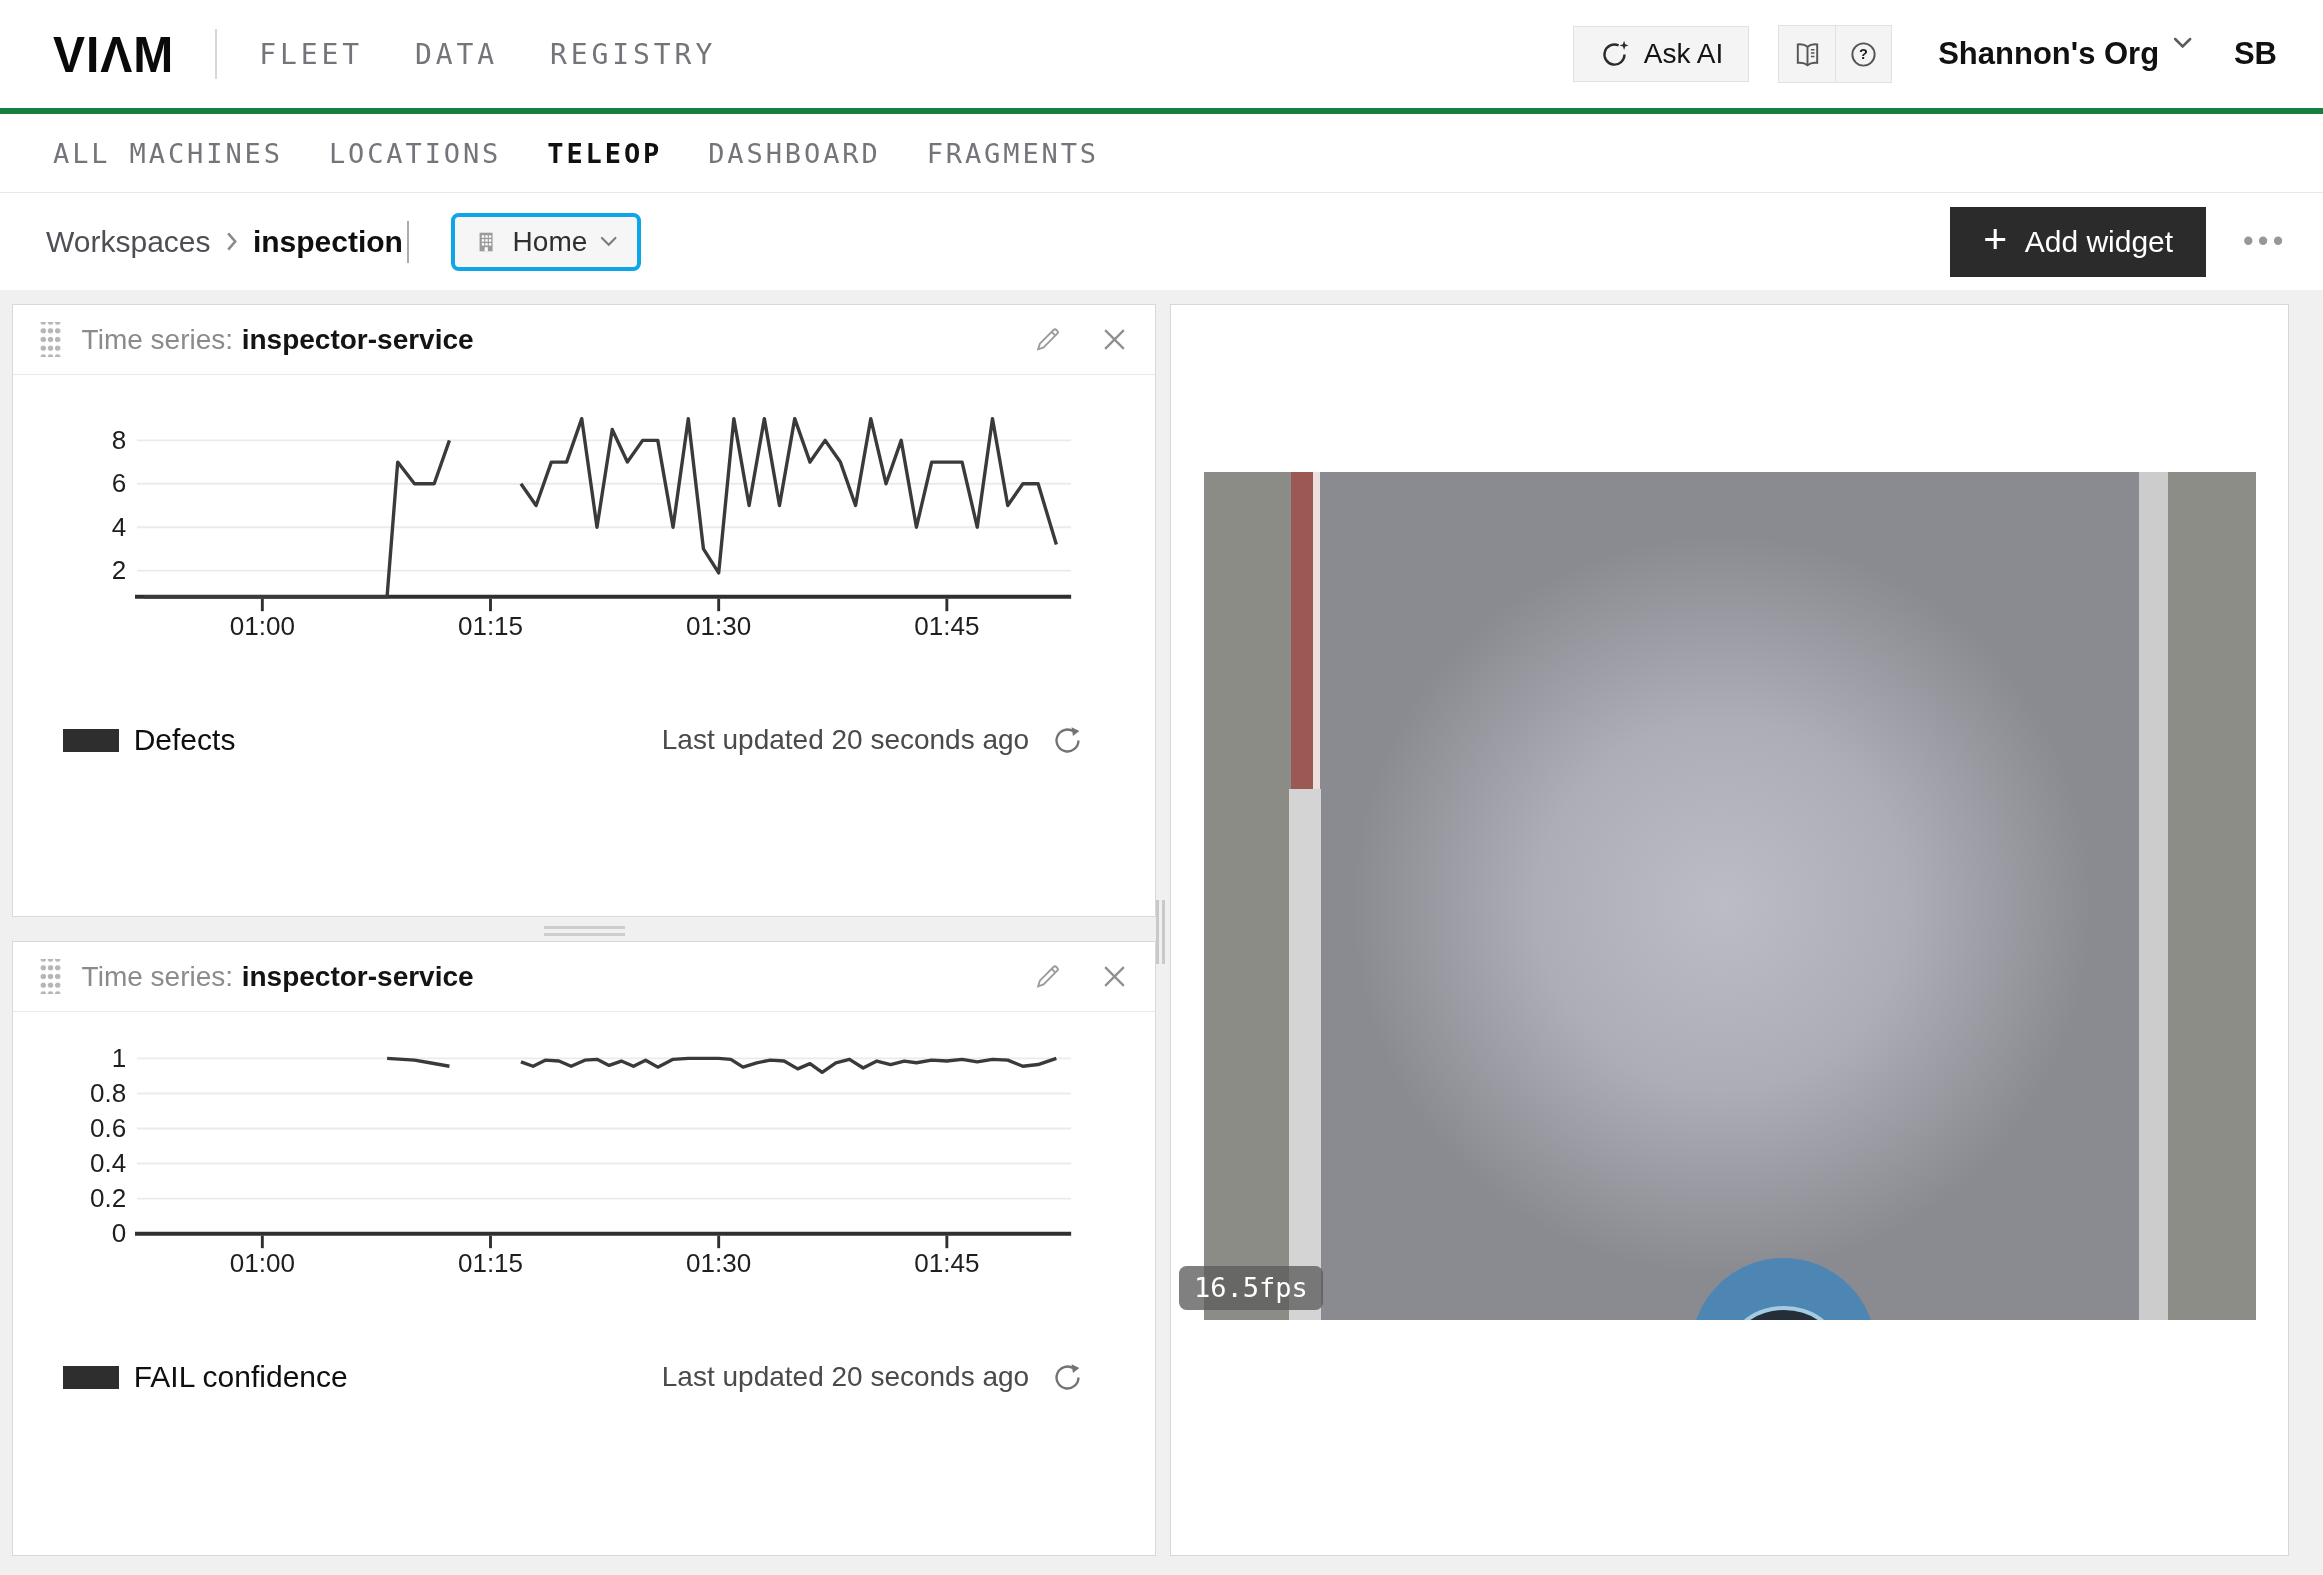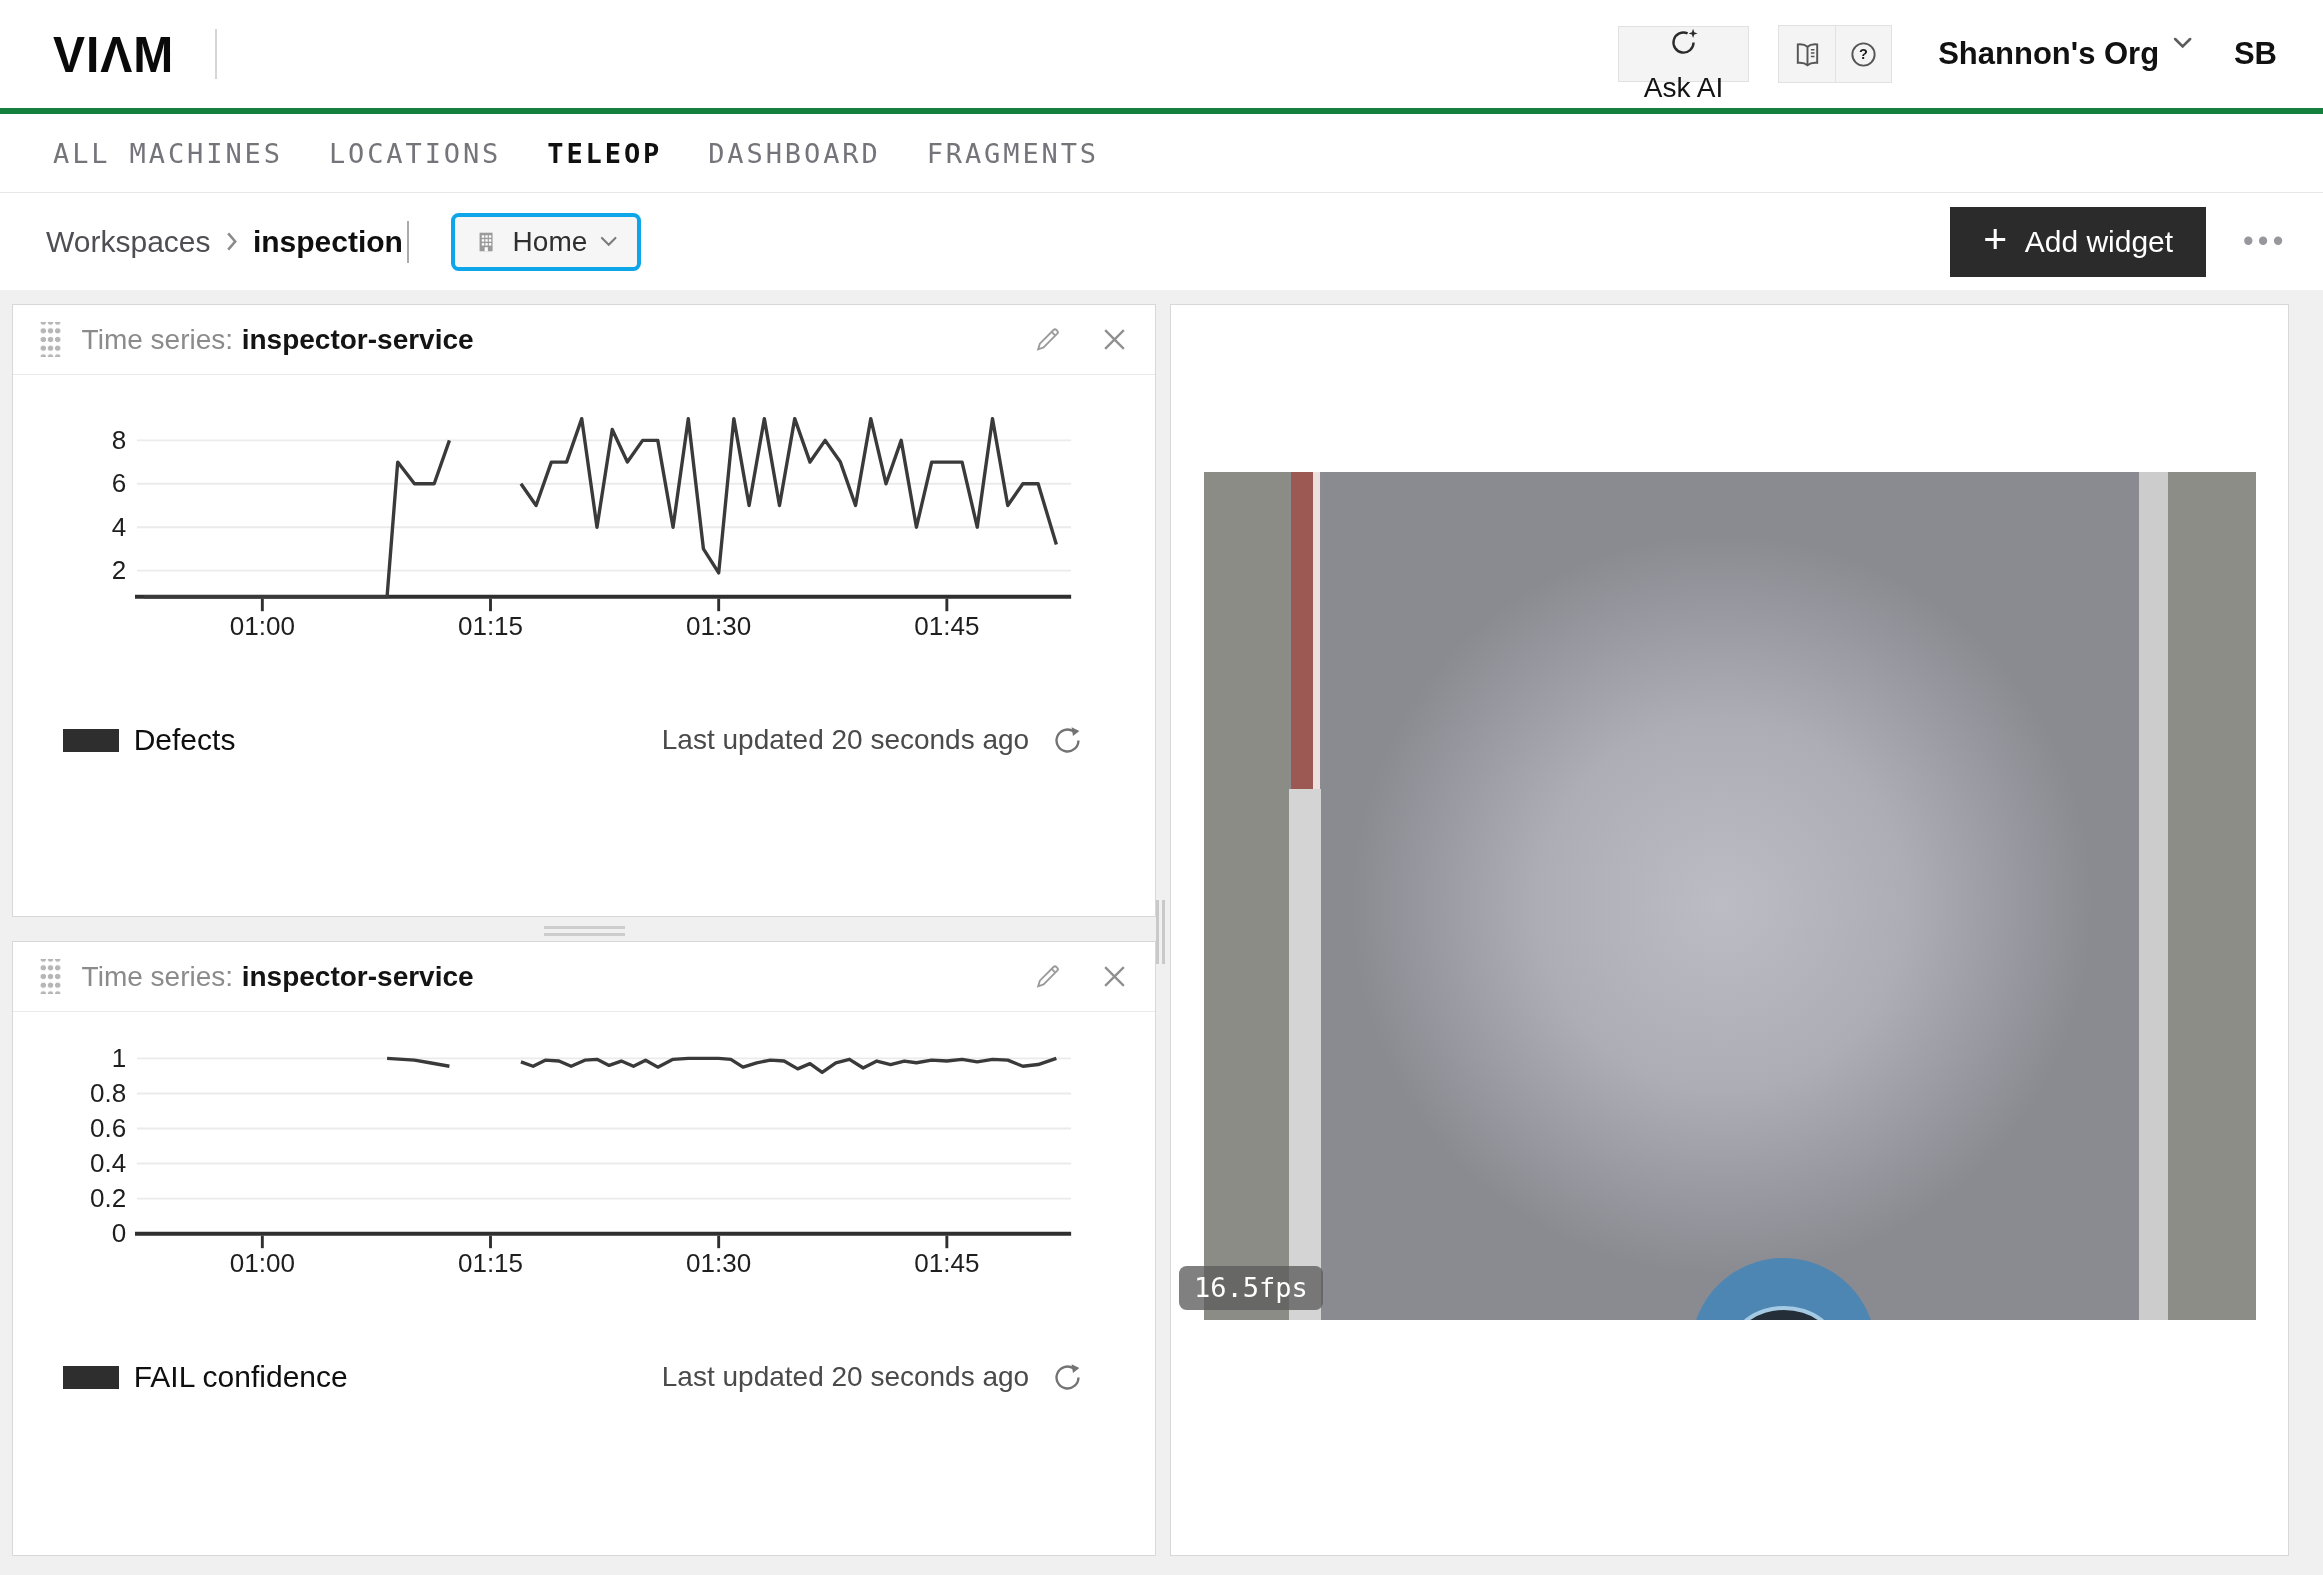--- a/index.html
+++ b/index.html
@@ -101,22 +101,27 @@
   .fps-chip { position:absolute; left:-25px; bottom:9.7px; height:44px; line-height:44px; padding:0 15.4px;
               background:rgba(92,92,92,0.78); border-radius:7.7px; color:#fff;
               font-family:"DejaVu Sans Mono", monospace; font-size:27px; }
 </style>
 </head>
 <body>
 
 <header class="app-header">
   <div class="logo">VIΛM</div>
   <div class="logo-divider"></div>
+  <nav class="top-nav">
+    <span class="nav-item">FLEET</span>
+    <span class="nav-item">DATA</span>
+    <span class="nav-item">REGISTRY</span>
+  </nav>
   <div class="header-right">
-    <button class="askai-btn" style="font-family:inherit;flex-direction:column;">
+    <button class="askai-btn" style="font-family:inherit;">
       <span class="hicon">
         <svg width="31" height="31" viewBox="0 0 34 34">
             <path d="M28 17 A11 11 0 1 1 21.5 7.0" fill="none" stroke="#2b2b2b" stroke-width="2.6"></path>
             <path d="M27.5 2 L28.8 5.7 L32.5 7 L28.8 8.3 L27.5 12 L26.2 8.3 L22.5 7 L26.2 5.7 Z" fill="#2b2b2b"></path>
           </svg>
       </span>
       <span>Ask AI</span>
     </button>
     <div class="icon-group">
       <div class="icon-cell">

